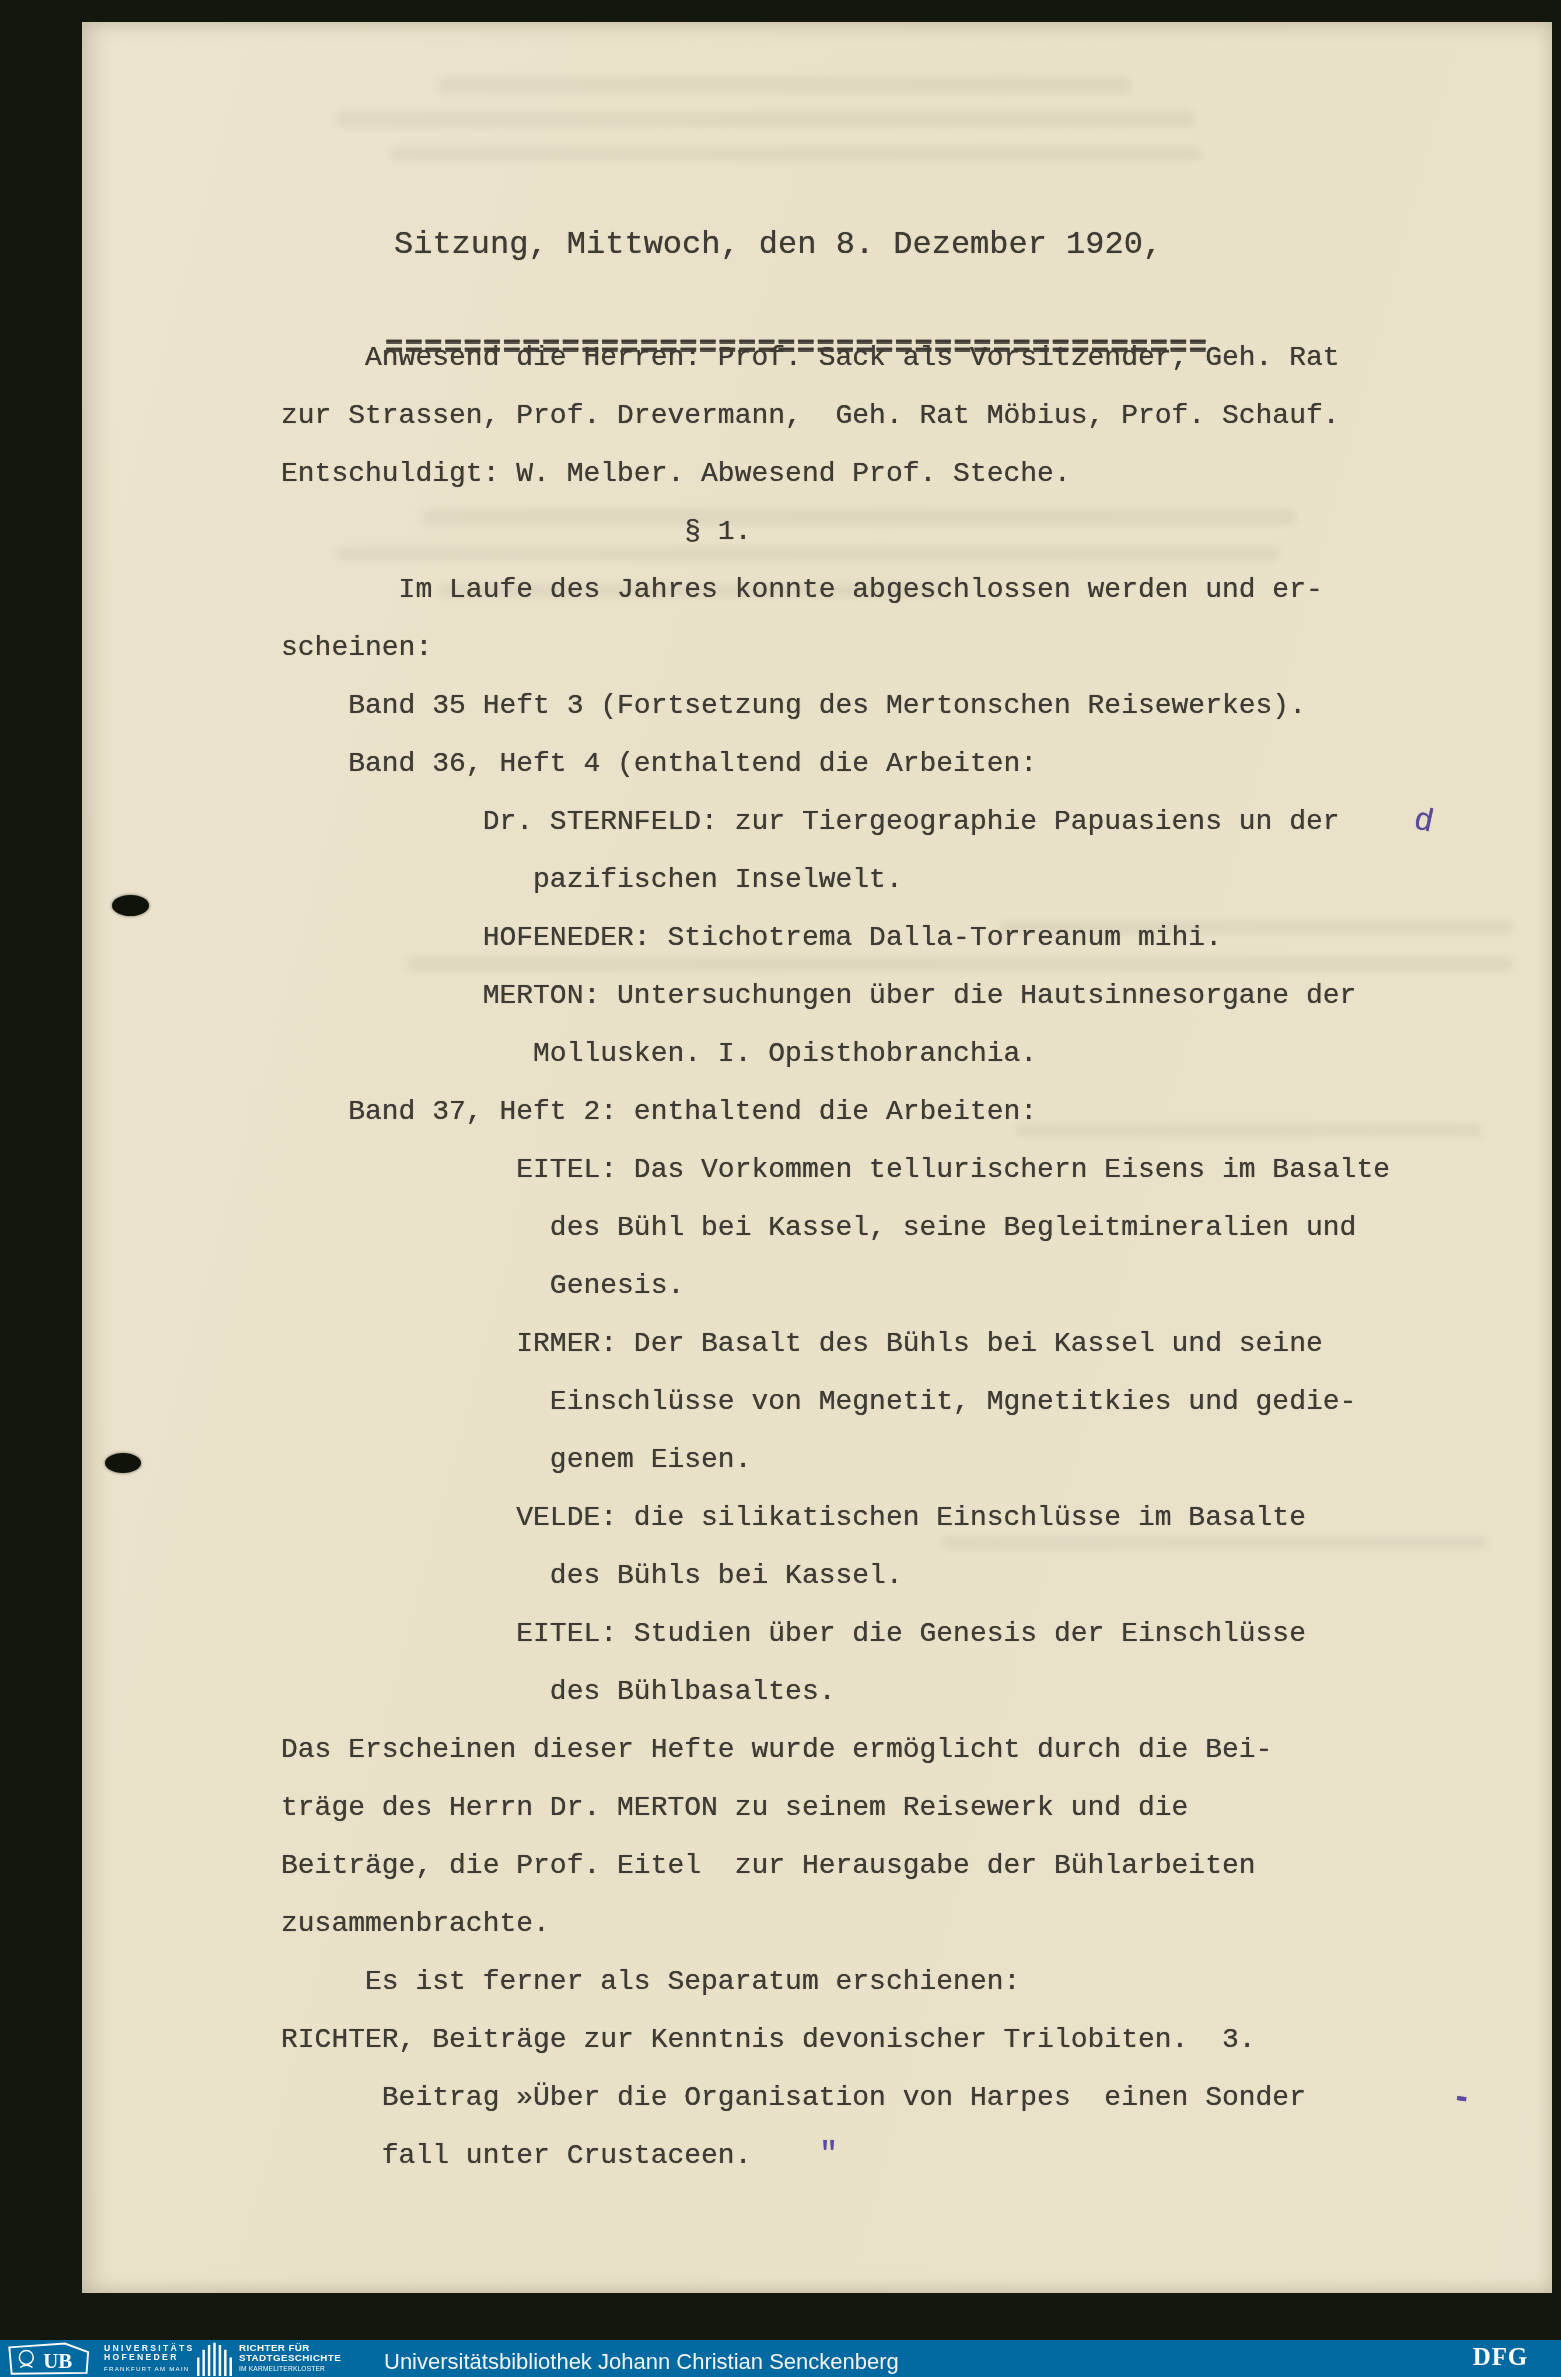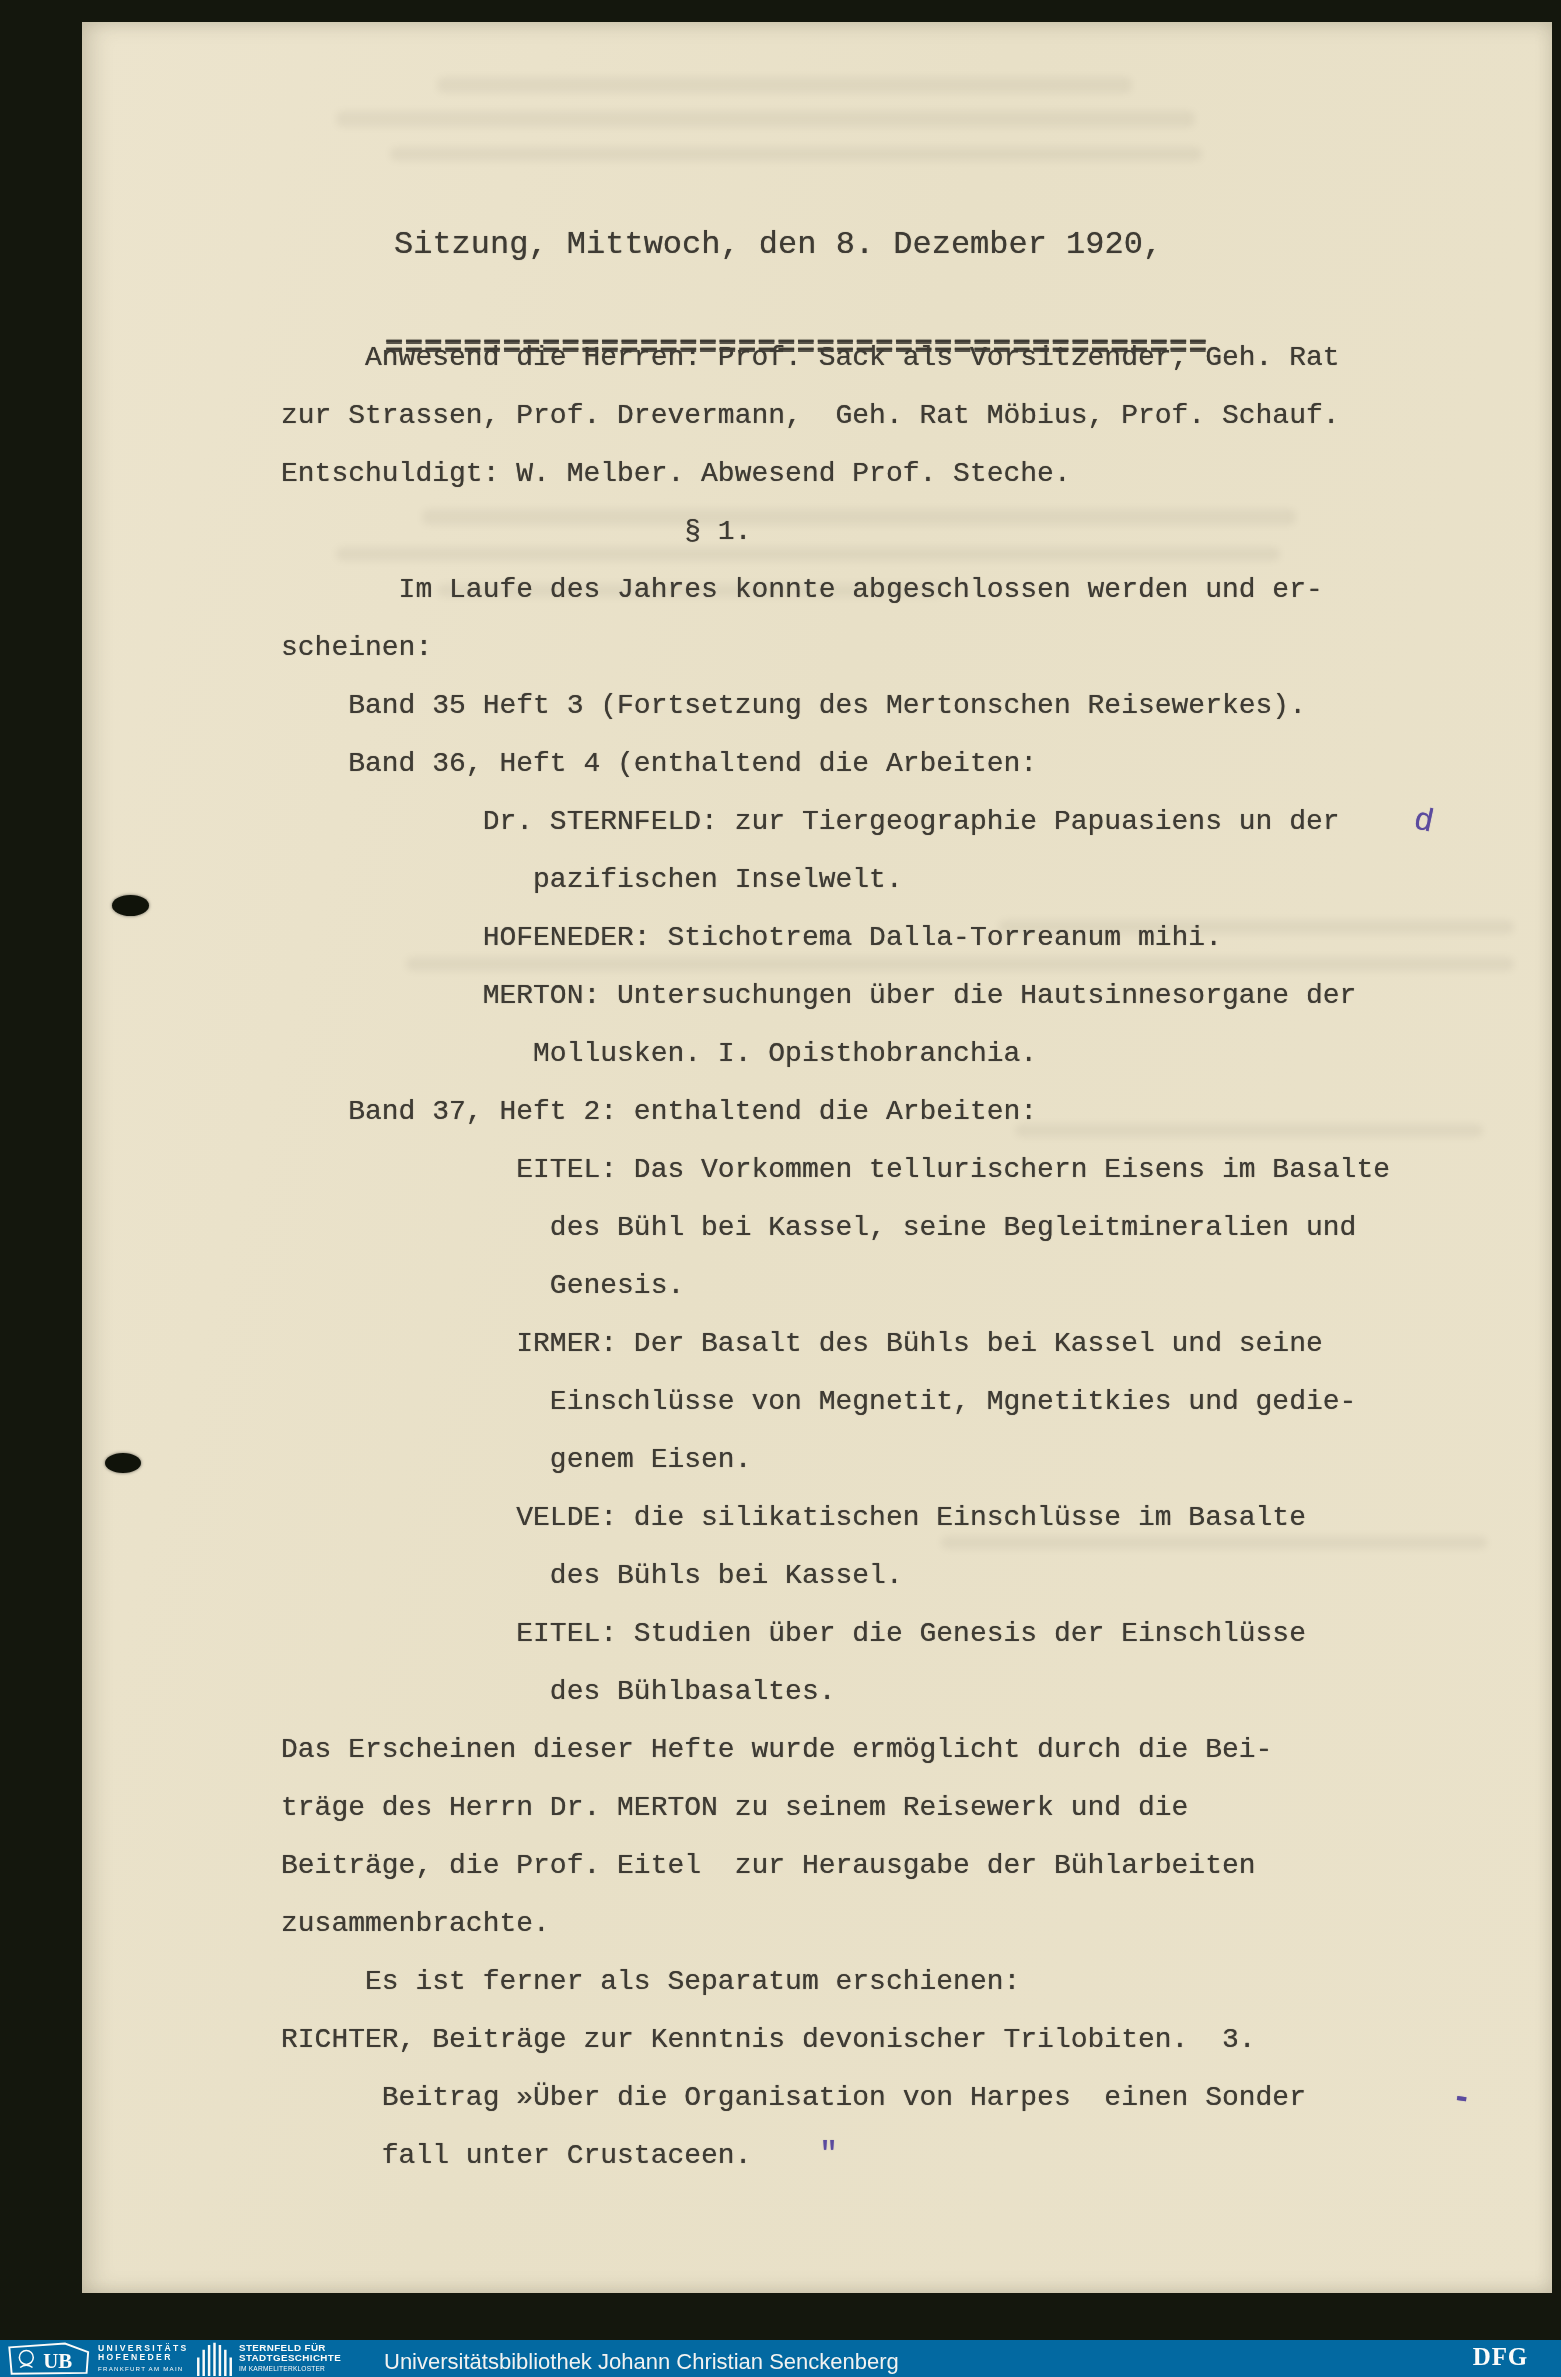--- a/index.html
+++ b/index.html
@@ -44,21 +44,21 @@
   }
   .corr-d{left:1332px;top:784px;transform:rotate(12deg);}
   .corr-hyphen{left:1370px;top:2061px;transform:rotate(8deg);font-weight:bold;}
   .corr-quote{left:737px;top:2117px;}
   
   .footer{
     position:absolute;left:0;bottom:0;width:1561px;height:37px;
     background:#0369a1;color:#fbfbf9;
   }
   .ub-logo{position:absolute;left:6.2px;top:1.6px;height:34px;display:flex;align-items:center;}
-  .ub-text{position:absolute;left:98px;top:3.9px;line-height:9.4px;}
+  .ub-text{position:absolute;left:104px;top:3.9px;line-height:9.4px;}
   .ub-text .big{font-size:8.6px;font-weight:bold;letter-spacing:2.3px;display:block;}
   .ub-text .small{font-size:6.2px;letter-spacing:1.2px;display:block;margin-top:0.8px;}
   .inst-logo{position:absolute;left:195px;top:1.6px;}
   .inst-text{position:absolute;left:239px;top:3.1px;line-height:10px;}
   .inst-text .big{font-size:9.8px;font-weight:bold;letter-spacing:0.4px;display:block;}
   .inst-text .small{font-size:6.6px;letter-spacing:0.2px;display:block;margin-top:0.8px;}
   .lib-name{position:absolute;left:384px;top:9.4px;font-size:22px;color:#f2f2f0;}
   .dfg{position:absolute;right:33px;top:3px;font-size:25px;font-weight:bold;letter-spacing:0.8px;font-family:Liberation Serif, serif;}
 </style>
 </head>
@@ -138,21 +138,21 @@
     <span class="big">HOFENEDER</span>
     <span class="small">FRANKFURT AM MAIN</span>
   </div>
 
   <div class="inst-logo">
     <svg width="39" height="34" viewBox="0 0 50 44">
       <path d="M4,44 V20 M11,44 V10 M18,44 V4 M25,44 V1 M32,44 V4 M39,44 V10 M46,44 V20" stroke="#fbfbf9" stroke-width="3.2" fill="none"></path>
     </svg>
   </div>
   <div class="inst-text">
-    <span class="big">STERNFELD FÜR</span>
+    <span class="big">RICHTER FÜR</span>
     <span class="big">STADTGESCHICHTE</span>
     <span class="small">IM KARMELITERKLOSTER</span>
     <span class="small">FRANKFURT AM MAIN</span>
   </div>
 
   <div class="lib-name">Universitätsbibliothek Johann Christian Senckenberg</div>
 
   <div class="dfg">DFG</div>
 </div>
 

